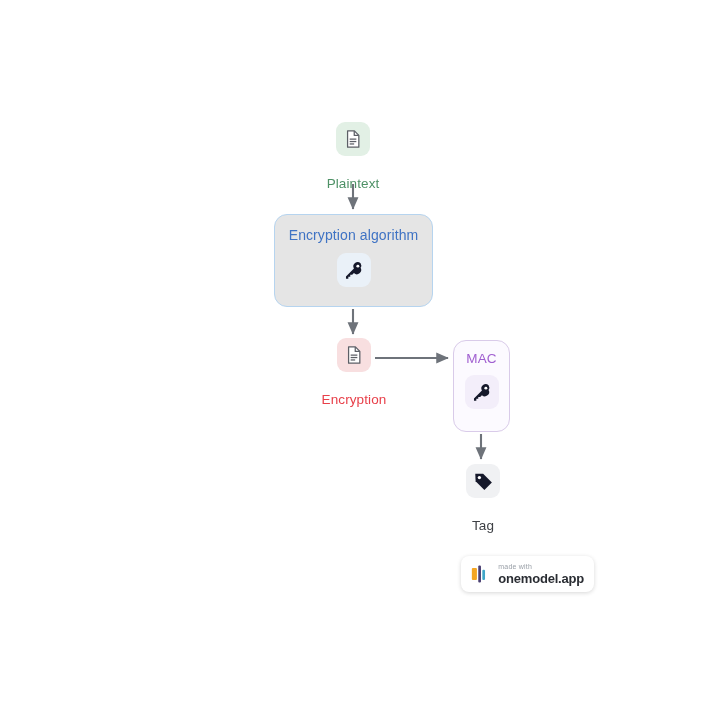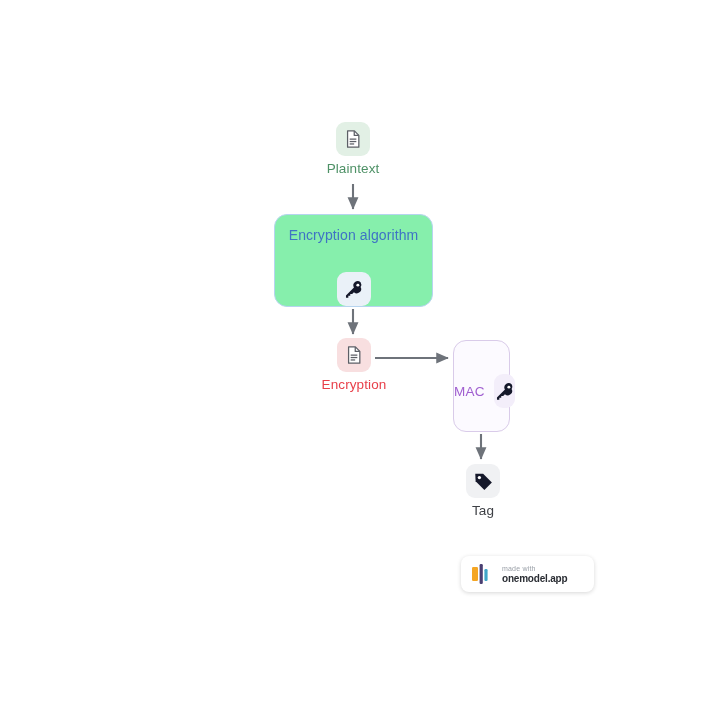--- a/index.html
+++ b/index.html
@@ -20,21 +20,21 @@
     height: 720px;
     background: #ffffff;
   }
 
   
   .node {
     position: absolute;
     display: flex;
     flex-direction: column;
     align-items: center;
-    gap: 5px;
+    gap: 20px;
   }
   .icon-tile {
     width: 34px;
     height: 34px;
     border-radius: 9px;
     display: flex;
     align-items: center;
     justify-content: center;
     box-sizing: border-box;
   }
@@ -60,26 +60,26 @@
 
   
   #node-encryption {
     position: absolute;
     left: 274px;
     top: 214px;
     width: 159px;
     height: 93px;
     border: 1.4px solid #b6d4ef;
     border-radius: 13px;
-    background: #86efac;
-    box-sizing: border-box;
-    display: flex;
-    flex-direction: column;
-    align-items: center;
-    justify-content: space-between;
+    background: #e5e5e5;
+    box-sizing: border-box;
+    display: flex;
+    flex-direction: column;
+    align-items: center;
+    justify-content: flex-start;
     padding-top: 12px;
     gap: 10px;
   }
   #node-encryption .box-title {
     font-size: 14px;
     color: #3f73c4;
     white-space: nowrap;
     letter-spacing: 0.1px;
   }
   #node-encryption .icon-tile {
@@ -104,20 +104,21 @@
     position: absolute;
     left: 453px;
     top: 340px;
     width: 57px;
     height: 92px;
     border: 1.4px solid #d9cbe9;
     border-radius: 13px;
     background: #fcfaff;
     box-sizing: border-box;
     display: flex;
+    flex-direction: column;
     align-items: center;
     justify-content: flex-start;
     padding-top: 10px;
     gap: 9px;
   }
   #node-mac .box-title {
     font-size: 13.5px;
     color: #a05fd0;
     white-space: nowrap;
     letter-spacing: 0.2px;
@@ -171,21 +172,21 @@
     flex-direction: column;
     line-height: 1;
   }
   #watermark .wm-made {
     font-size: 7px;
     color: #9aa0a8;
     letter-spacing: 0.2px;
     margin-bottom: 2px;
   }
   #watermark .wm-brand {
-    font-size: 10px;
+    font-size: 13px;
     font-weight: bold;
     color: #2a2d33;
     letter-spacing: -0.2px;
   }
 </style>
 </head>
 <body>
 
 <div id="canvas">
 

